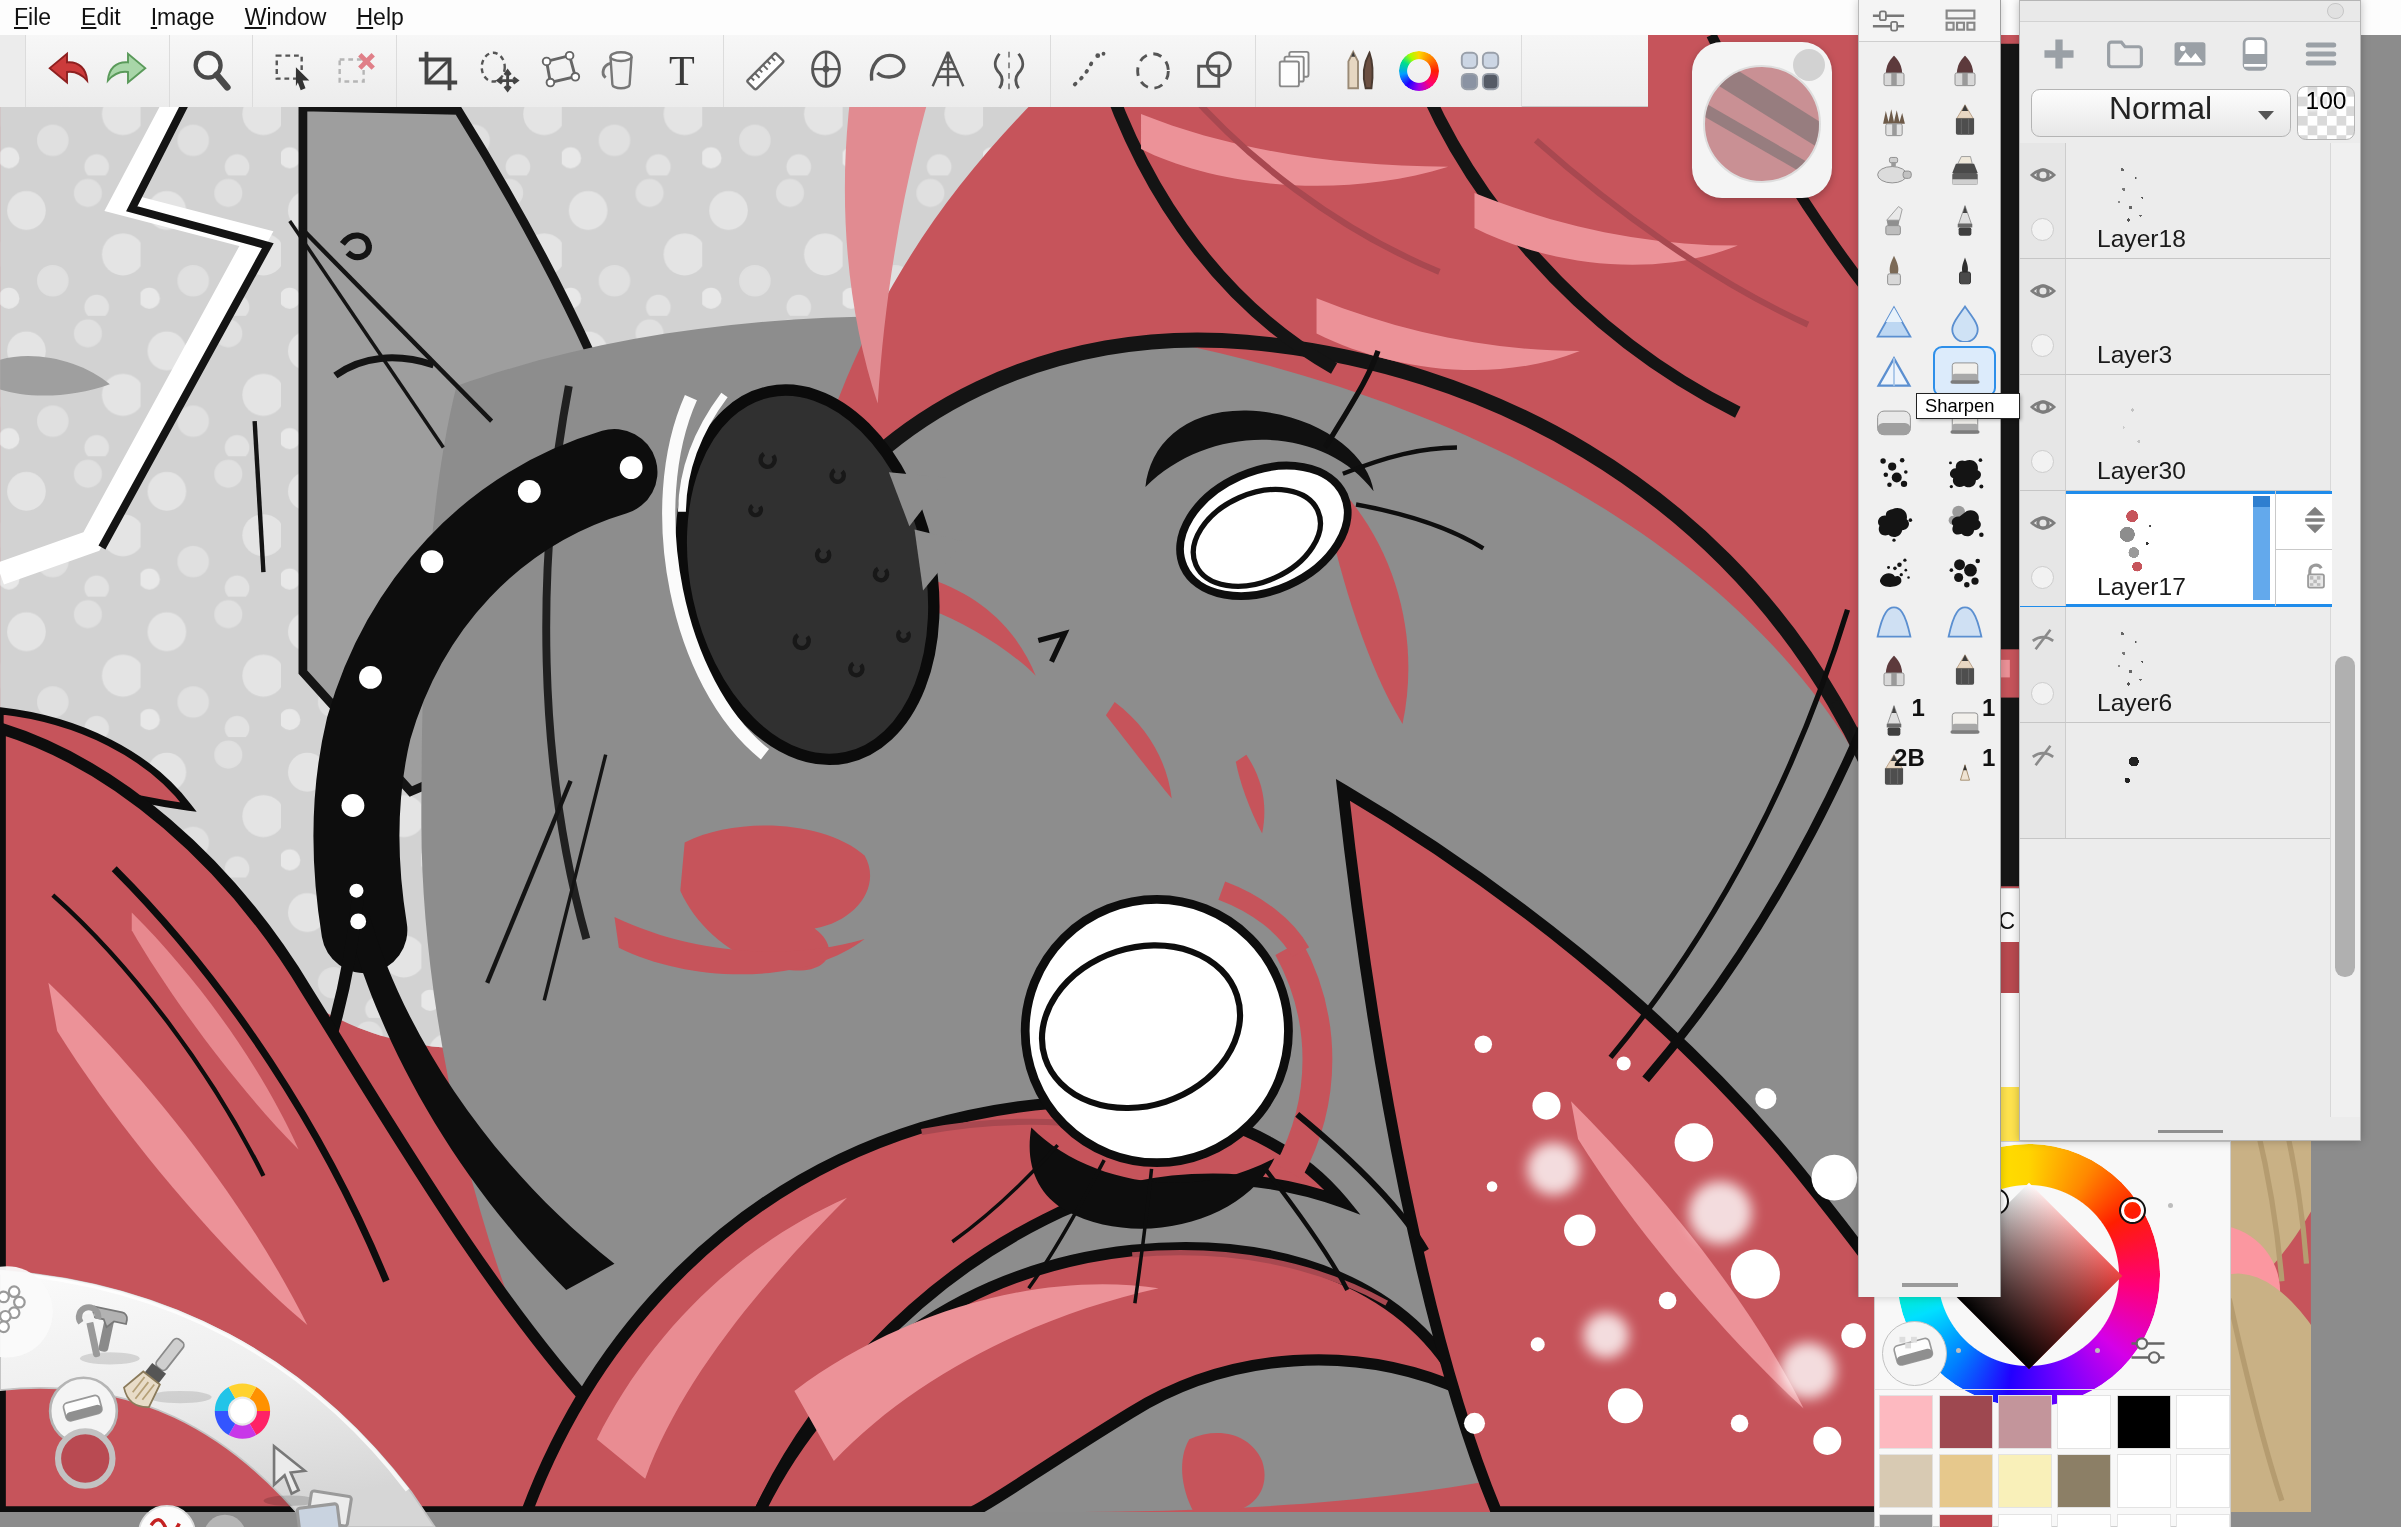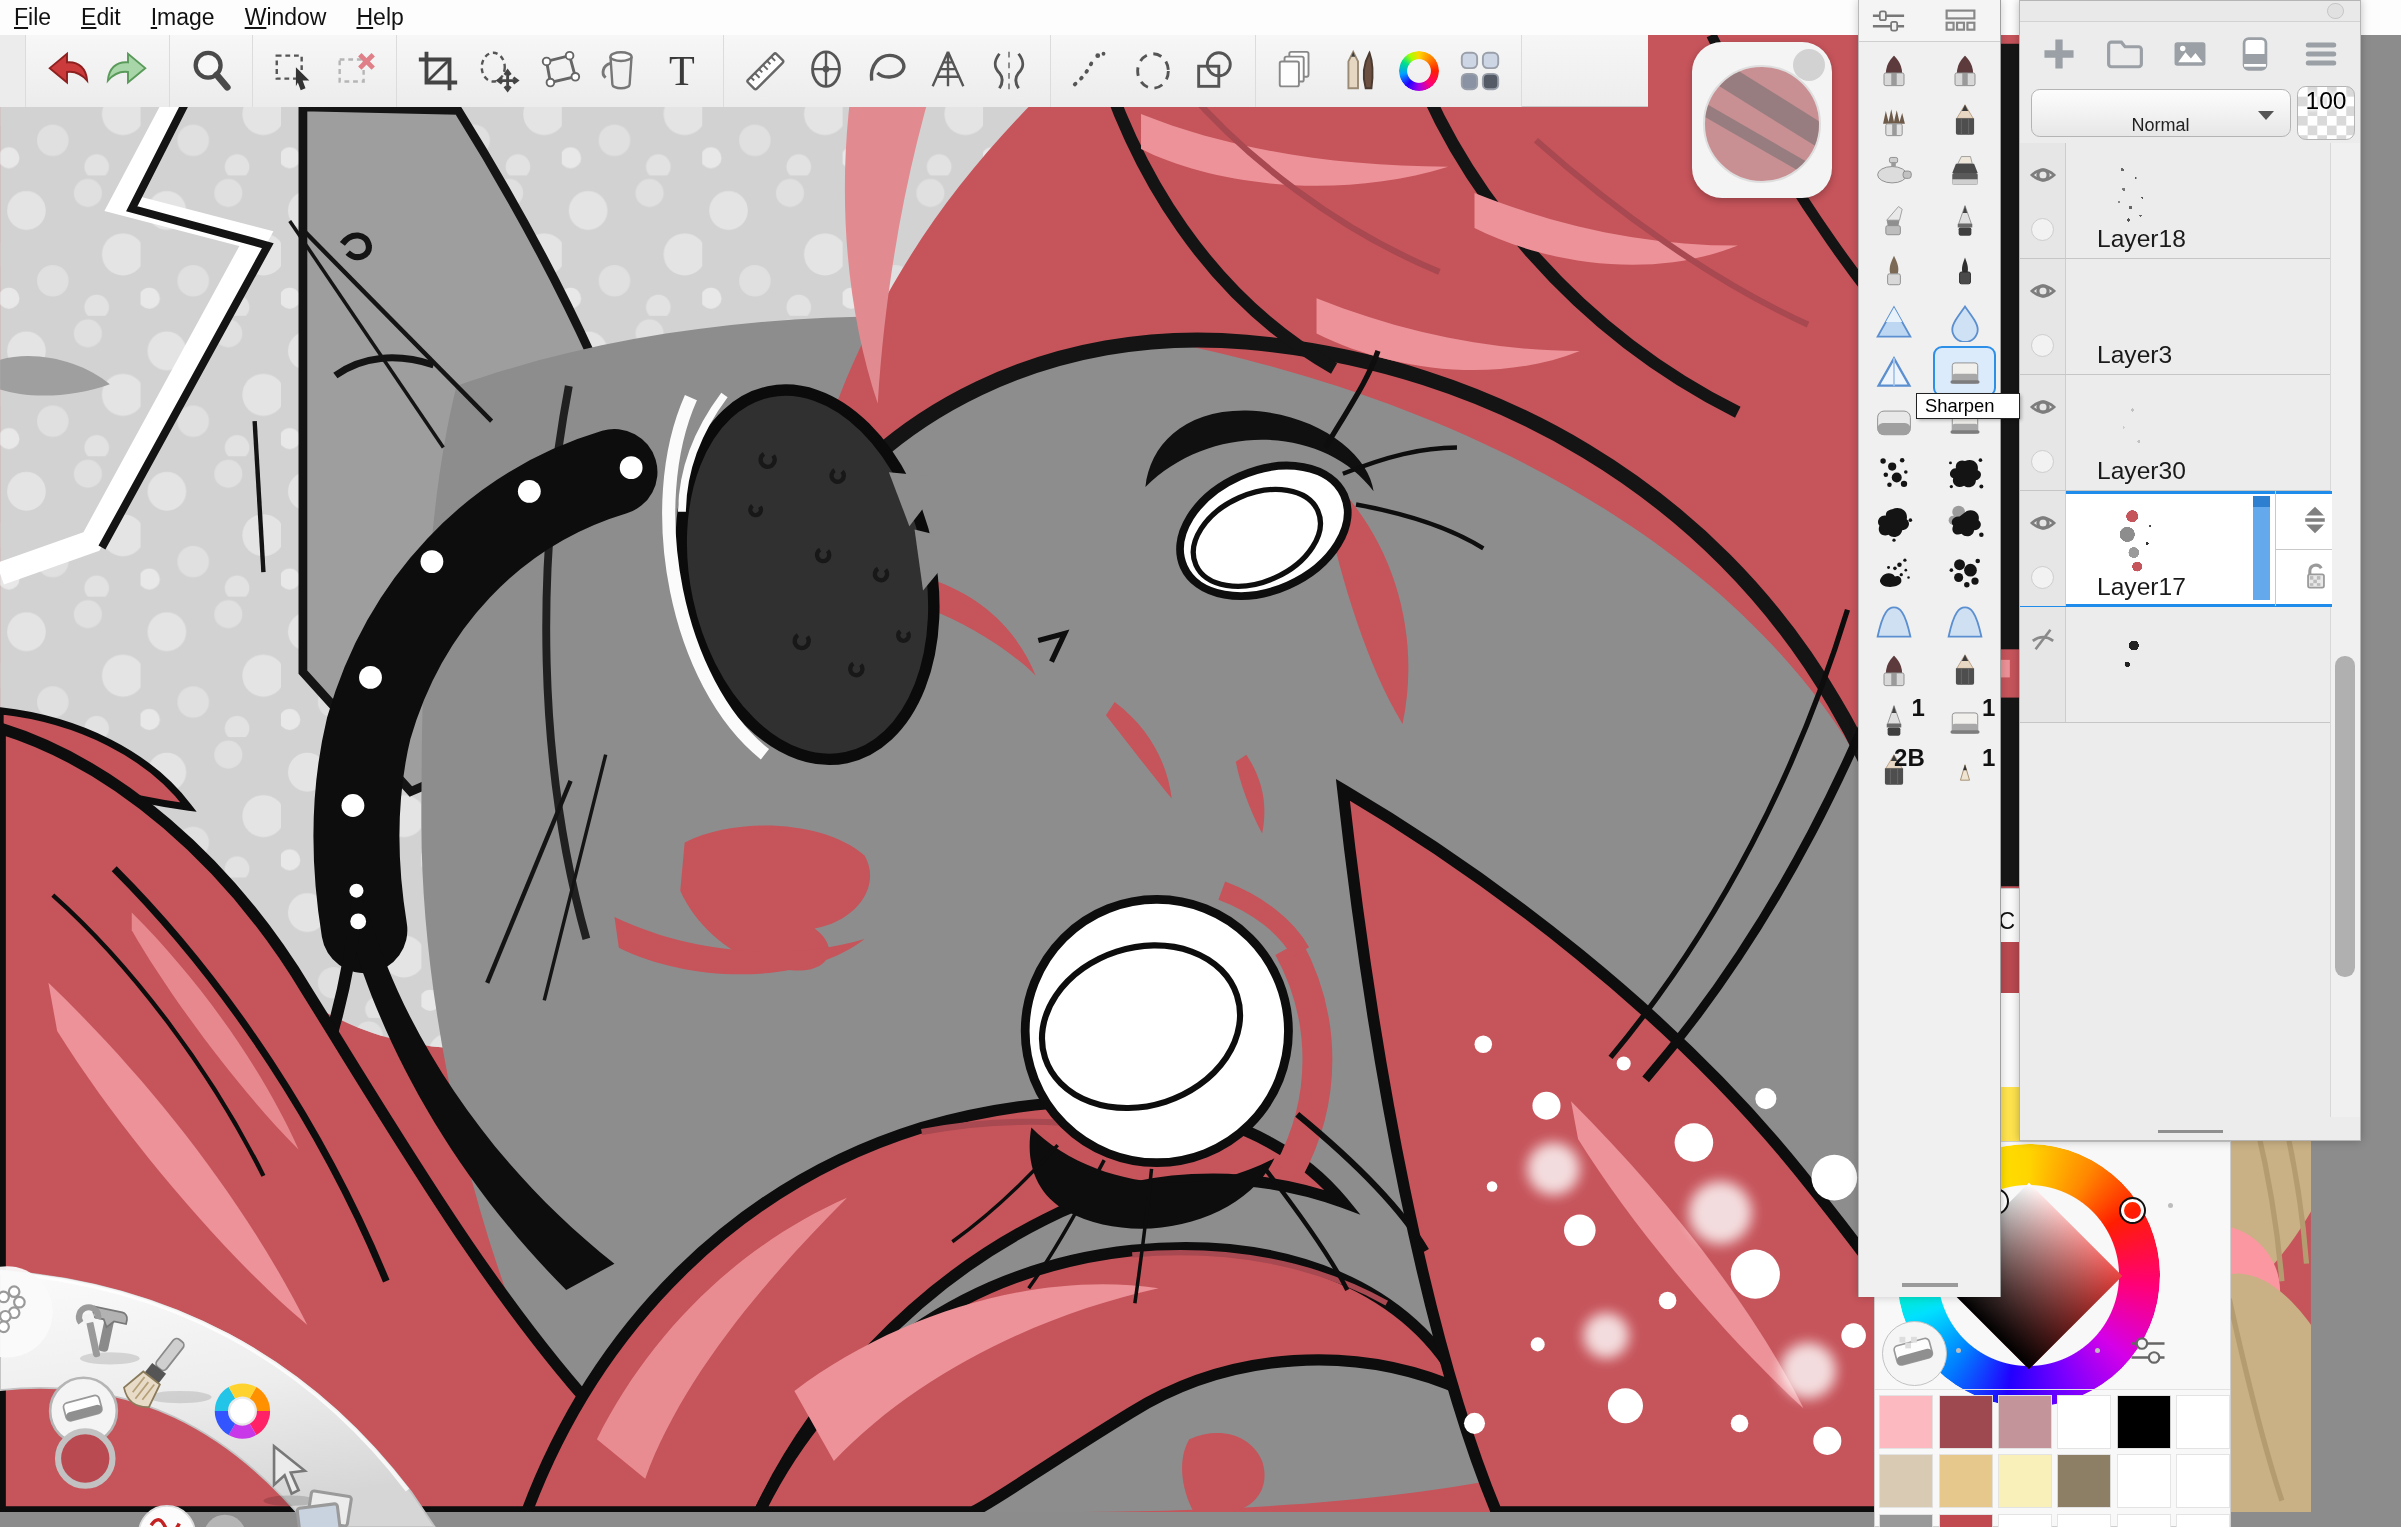--- a/index.html
+++ b/index.html
@@ -72,21 +72,21 @@
   #lp-titlebar { position:absolute; left:0; top:0; width:100%; height:21px; background:#e9e9e9;
     border-bottom:0.9px solid #d2d2d2; }
   #lp-titlebar .tb-circle { position:absolute; right:16px; top:1.8px; width:16.7px; height:16.7px;
     border-radius:50%; background:#e1e1e1; border:1.8px solid #c6c6c6; }
   #lp-toolbar { position:absolute; left:0; top:21px; width:100%; height:63px;
     display:flex; align-items:center; justify-content:space-between; padding:0 19.3px; }
   #lp-toolbar svg { width:40px; height:40px; }
   #lp-blendrow { position:absolute; left:0; top:84px; width:100%; height:58px; }
   #blend-select { position:absolute; left:10.5px; top:3.5px; width:260px; height:48px;
     border:1.8px solid #b4b4b4; border-radius:8.8px; background:linear-gradient(#fdfdfd,#e7e7e7);
-    font-size:18px; color:#222; display:flex; align-items:flex-end; justify-content:center; }
+    font-size:32px; color:#222; display:flex; align-items:flex-start; justify-content:center; }
   #blend-select .caret { position:absolute; right:16px; top:21px; width:0; height:0;
     border-left:8px solid transparent; border-right:8px solid transparent; border-top:9.7px solid #555; }
   #opacity-box { position:absolute; left:277px; top:0.9px; width:58px; height:54px;
     border:1.8px solid #b4b4b4; border-radius:8.8px; overflow:hidden;
     background:conic-gradient(#d9d9d9 0 25%, #fff 0 50%, #d9d9d9 0 75%, #fff 0); background-size:19.3px 19.3px;
     font-size:24.6px; color:#000; display:flex; align-items:flex-start; justify-content:center;
     text-shadow:0 0 4.4px #fff,0 0 4.4px #fff,0 0 4.4px #fff; }
   #layers-list { position:absolute; left:0; top:142px; width:312px; height:974px; overflow:hidden; }
   .layer-row { position:relative; width:342px; height:116px; border-bottom:0.9px solid #c6c6c6; background:#ececec; }
   .layer-row .lcol { position:absolute; left:0; top:0; width:46px; height:100%; background:#e6e6e6; border-right:0.9px solid #cdcdcd; }
@@ -1042,20 +1042,36 @@
             <rect x="8" y="15" width="18" height="15" rx="2" fill="#e8e8e8" stroke="#9a9a9a" stroke-width="2"></rect>
             <rect x="10" y="17" width="4" height="4" fill="#bbb"></rect>
             <rect x="18" y="17" width="4" height="4" fill="#bbb"></rect>
             <rect x="14" y="21" width="4" height="4" fill="#bbb"></rect>
             <rect x="10" y="25" width="4" height="3" fill="#bbb"></rect>
             <rect x="18" y="25" width="4" height="3" fill="#bbb"></rect>
           </svg>
         </div>
       </div>
 
+      <div class="layer-row">
+        <div class="lcol">
+          <span class="eye off">
+
+            <svg class="off-g" viewBox="0 0 28 28">
+              <path d="M3 16 Q14 8 25 16" fill="none" stroke="#8a8a8a" stroke-width="2.8"></path>
+              <path d="M22 4 L6 25" stroke="#8a8a8a" stroke-width="2.8"></path>
+            </svg>
+          </span>
+          <span class="alpha-circle"></span>
+        </div>
+
+        <div class="thumb speckle"></div>
+        <span class="lname">Layer6</span>
+
+      </div>
 
 
       <div class="layer-row">
         <div class="lcol">
           <span class="eye off">
 
             <svg class="off-g" viewBox="0 0 28 28">
               <path d="M3 16 Q14 8 25 16" fill="none" stroke="#8a8a8a" stroke-width="2.8"></path>
               <path d="M22 4 L6 25" stroke="#8a8a8a" stroke-width="2.8"></path>
             </svg>

